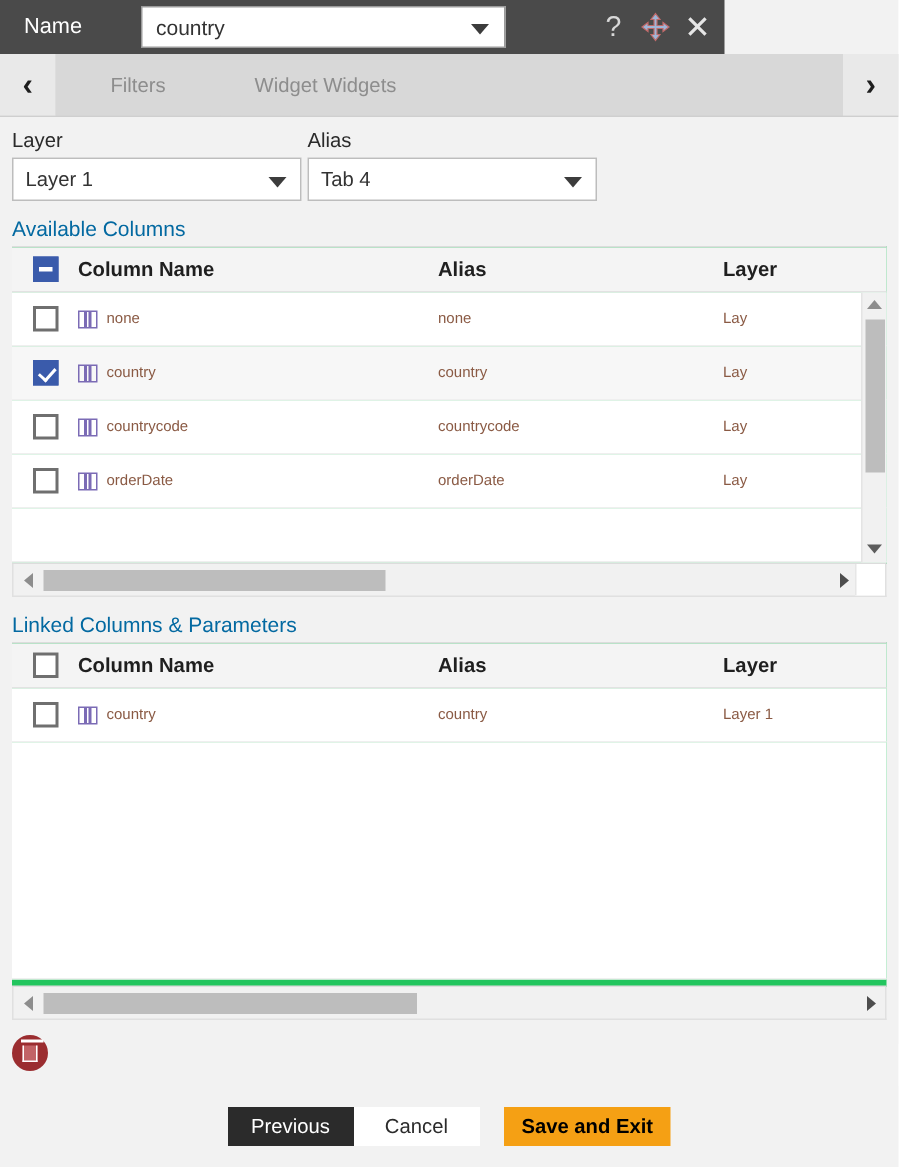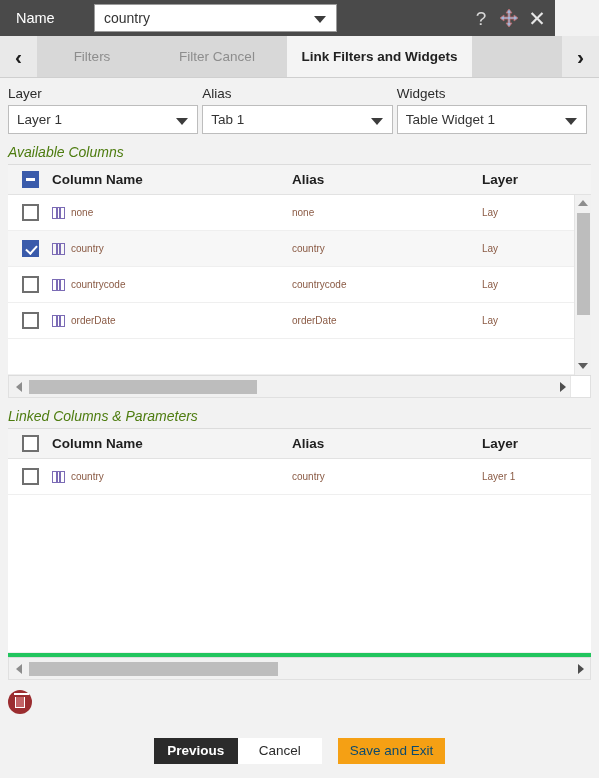--- a/index.html
+++ b/index.html
@@ -11,21 +11,21 @@
   }
   .app {
     position: relative;
     width: 599px; height: 778px;
     background: #f2f2f2;
   }
 
   
   .titlebar {
     position: absolute; left: 0; top: 0;
-    width: 555px; height: 36px;
+    width: 483px; height: 36px;
     background: #4a4a4a;
     display: flex; align-items: center;
   }
   .title-label {
     color: #ffffff; font-size: 14.5px;
     margin-left: 16px; width: 78px;
   }
   .name-select {
     width: 243px; height: 28px;
     background: #ffffff;
@@ -102,23 +102,22 @@
   .dd .val { font-size: 13.5px; color: #333; margin-left: 8px; }
   .dd .caret2 {
     position: absolute; right: 9px; top: 50%; margin-top: -2px;
     width: 0; height: 0;
     border-left: 6px solid transparent;
     border-right: 6px solid transparent;
     border-top: 7px solid #3c3c3c;
   }
 
   .section-title {
-    font-size: 14px; color: #4d7c0f;
+    font-size: 14px; color: #0369a1;
     margin: 10px 0 4px 8px;
-    font-style: italic;
   }
 
   .grid {
     margin: 0 8px; background: #22c55e;
     border: 1px solid #dcdcdc; border-left: none; border-right: none;
     position: relative;
   }
   .ghead {
     display: flex; align-items: center;
     height: 30px; background: #f4f4f4;
@@ -237,23 +236,23 @@
     background: #f2f2f2;
     display: flex; align-items: center; justify-content: center;
     gap: 0;
   }
   .btn {
     height: 26px; min-width: 84px;
     font-size: 13.5px; line-height: 26px; text-align: center;
     padding: 0 12px; border: none; cursor: pointer;
     font-family: "Liberation Sans", sans-serif;
   }
-  .btn.prev { background: #2b2b2b; color: #ffffff; font-weight: bold; }
+  .btn.prev { background: #2b2b2b; color: #ffffff; font-weight: normal; }
   .btn.cancel { background: #ffffff; color: #2b2b2b; }
-  .btn.save { background: #f5a014; color: #0c4a6e; font-weight: normal; margin-left: 16px; }
+  .btn.save { background: #f5a014; color: #000000; font-weight: bold; margin-left: 16px; }
 </style>
 </head>
 <body>
 
 <div class="app">
 
   <div class="titlebar">
     <span class="title-label">Name</span>
     <div class="name-select">
       <span class="val">country</span>
@@ -267,47 +266,39 @@
         </svg>
       </span>
       <span class="tb-icon close">✕</span>
     </div>
   </div>
 
   <div class="tabstrip">
     <div class="tab-arrow">‹</div>
     <div class="tabs-wrap">
       <div class="tab w-filters">Filters</div>
-      <div class="tab w-fw">Filter Cancel</div>
-      <div class="tab active">Link Filters and Widgets</div>
+      <div class="tab w-fw">Widget Widgets</div>
     </div>
     <div class="tab-arrow right">›</div>
   </div>
 
   <div class="body">
 
     <div class="selrow">
       <div class="selcell">
         <span class="lbl">Layer</span>
         <div class="dd">
           <span class="val">Layer 1</span>
           <span class="caret2"></span>
         </div>
       </div>
       <div class="selcell">
         <span class="lbl">Alias</span>
         <div class="dd">
-          <span class="val">Tab 1</span>
-          <span class="caret2"></span>
-        </div>
-      </div>
-      <div class="selcell">
-        <span class="lbl">Widgets</span>
-        <div class="dd">
-          <span class="val">Table Widget 1</span>
+          <span class="val">Tab 4</span>
           <span class="caret2"></span>
         </div>
       </div>
     </div>
 
     <div class="section-title">Available Columns</div>
 
     <div class="grid" style="height:212px;">
       <div class="ghead">
         <div class="c-chk">

